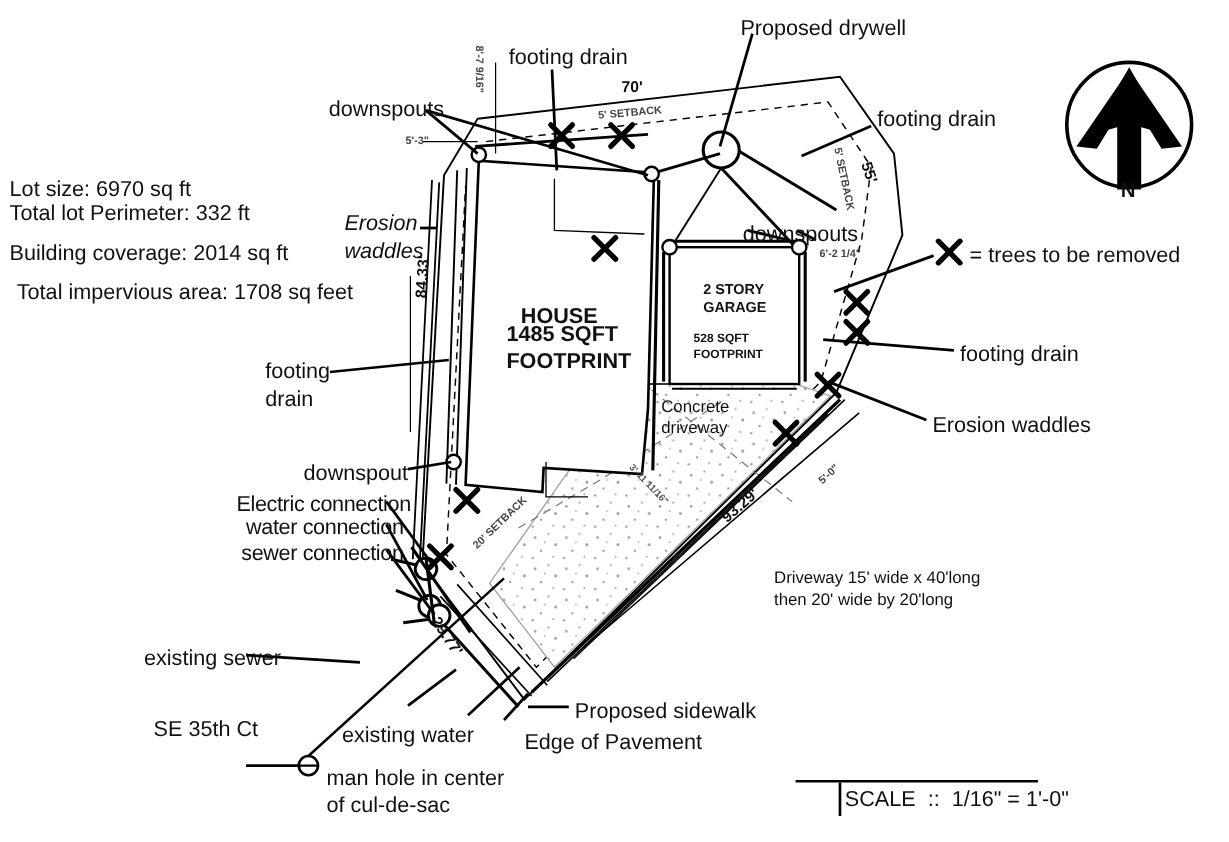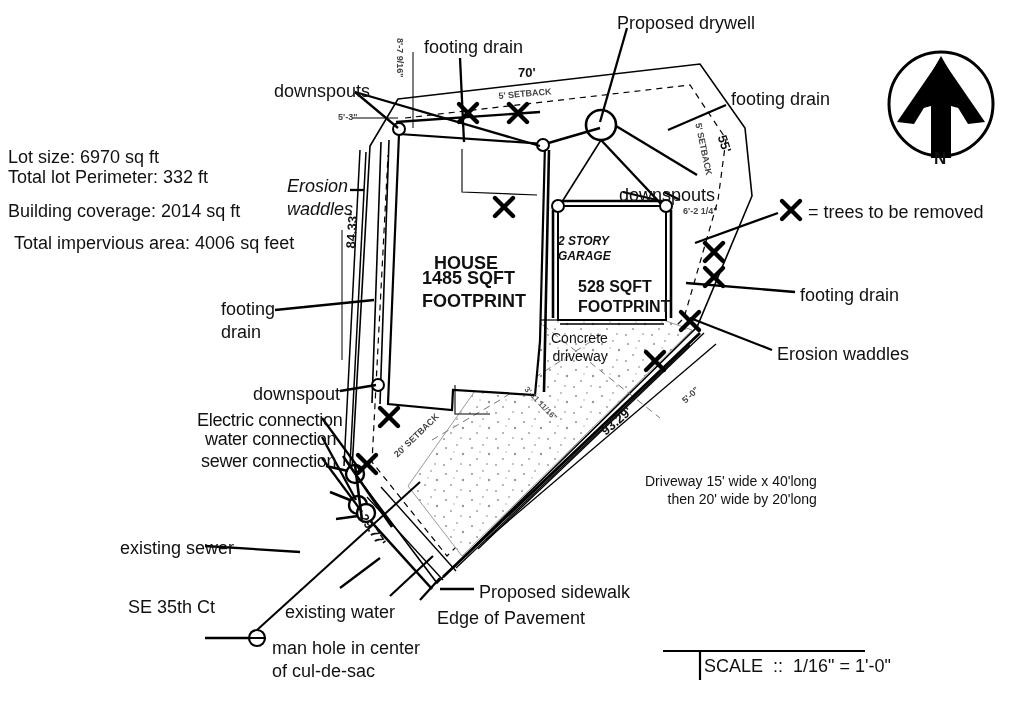--- a/index.html
+++ b/index.html
@@ -4,21 +4,21 @@
 <title>Site Plan</title>
 <style>
   html,body{margin:0;padding:0;background:#ffffff;}
   body{width:1024px;height:702px;overflow:hidden;
        font-family:"Liberation Sans","DejaVu Sans",sans-serif;color:#000;}
   #stage{position:relative;width:1024px;height:702px;background:#fff;}
   svg.plan{position:absolute;left:0;top:0;width:1024px;height:702px;}
   .lbl{position:absolute;font-family:"Liberation Sans","DejaVu Sans",sans-serif;
        color:#111;white-space:pre;line-height:1.25;}
   .lbl.s15{font-size:18px;}
-  .lbl.s14{font-size:14px;text-align:right;}
+  .lbl.s14{font-size:14px;}
   .lbl.s12{font-size:12px;}
   .lbl.bold{font-weight:bold;}
   .lbl.tiny{font-size:9px;color:#444;font-weight:bold;}
   .lbl.tiny2{font-size:8px;color:#555;font-weight:bold;}
   .lbl.dimbold{font-size:13px;font-weight:bold;}
   .narrow{letter-spacing:-0.3px;}
   .northN{font-weight:bold;font-size:17px;}
 </style>
 </head>
 <body>
@@ -231,30 +231,30 @@
 
     <g stroke="#000">
       <line x1="663" y1="651" x2="865" y2="651" stroke-width="2.2"></line>
       <line x1="700" y1="652" x2="700" y2="680" stroke-width="2.2"></line>
     </g>
   </svg>
 
   <div class="lbl s15" style="left:8px;  top:146px;">Lot size: 6970 sq ft</div>
   <div class="lbl s15" style="left:8px;  top:166px;text-align:right;">Total lot Perimeter: 332 ft</div>
   <div class="lbl s15" style="left:8px;  top:200px;">Building coverage: 2014 sq ft</div>
-  <div class="lbl s15" style="left:14px; top:232px;">Total impervious area: 4006 sq feet</div>
+  <div class="lbl s15" style="left:14px; top:232px;">Total impervious area: 1708 sq feet</div>
 
   <div class="lbl s15" style="left:808px; top:201px;">= trees to be removed</div>
 
   <div class="lbl s15 bold" style="left:434px; top:219px;margin-top:33px;">HOUSE</div>
   <div class="lbl s15 bold" style="left:422px; top:267px;">1485 SQFT
 FOOTPRINT</div>
-  <div class="lbl s12 bold" style="left:558px; top:234px;font-style:italic;">2 STORY
+  <div class="lbl s12 bold" style="left:586px; top:234px;">2 STORY
 GARAGE</div>
-  <div class="lbl s11 bold" style="left:578px; top:277px; font-size:16px;">528 SQFT
+  <div class="lbl s11 bold" style="left:578px; top:277px; font-size:10px;">528 SQFT
 FOOTPRINT</div>
   <div class="lbl s14" style="left:551px; top:330px;">Concrete
 driveway</div>
   <div class="lbl s14" style="left:645px; top:473px;">Driveway 15' wide x 40'long
 then 20' wide by 20'long</div>
 
   <div class="lbl dimbold" style="left:518px; top:65px;">70'</div>
   <div class="lbl dimbold" style="left:343px; top:248px; transform:rotate(-86deg); transform-origin:left top;">84.33'</div>
   <div class="lbl dimbold" style="left:729px; top:133px; transform:rotate(72deg); transform-origin:left top;">55'</div>
   <div class="lbl dimbold" style="left:598px; top:427px; transform:rotate(-41deg); transform-origin:left top;">93.29'</div>

